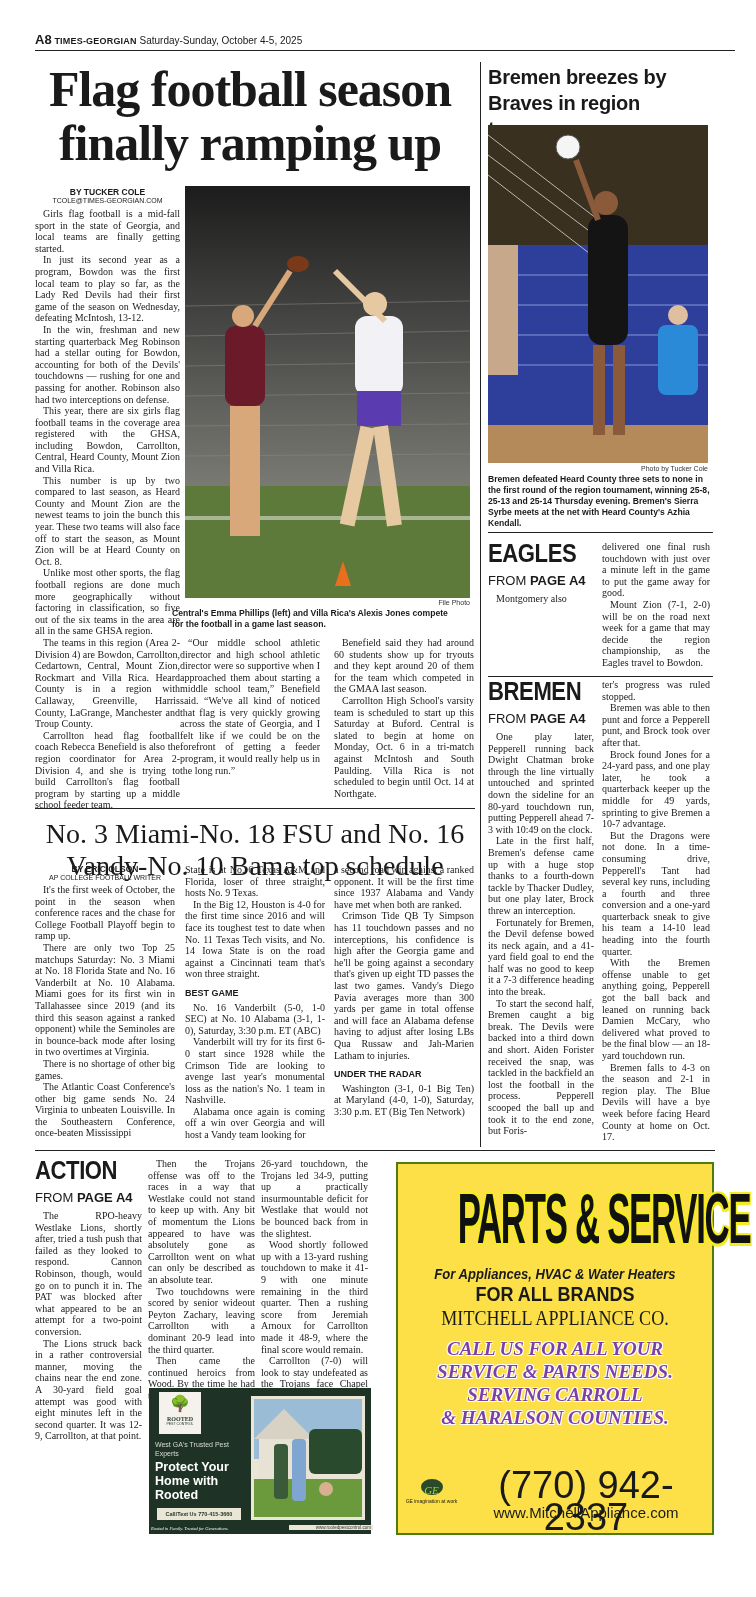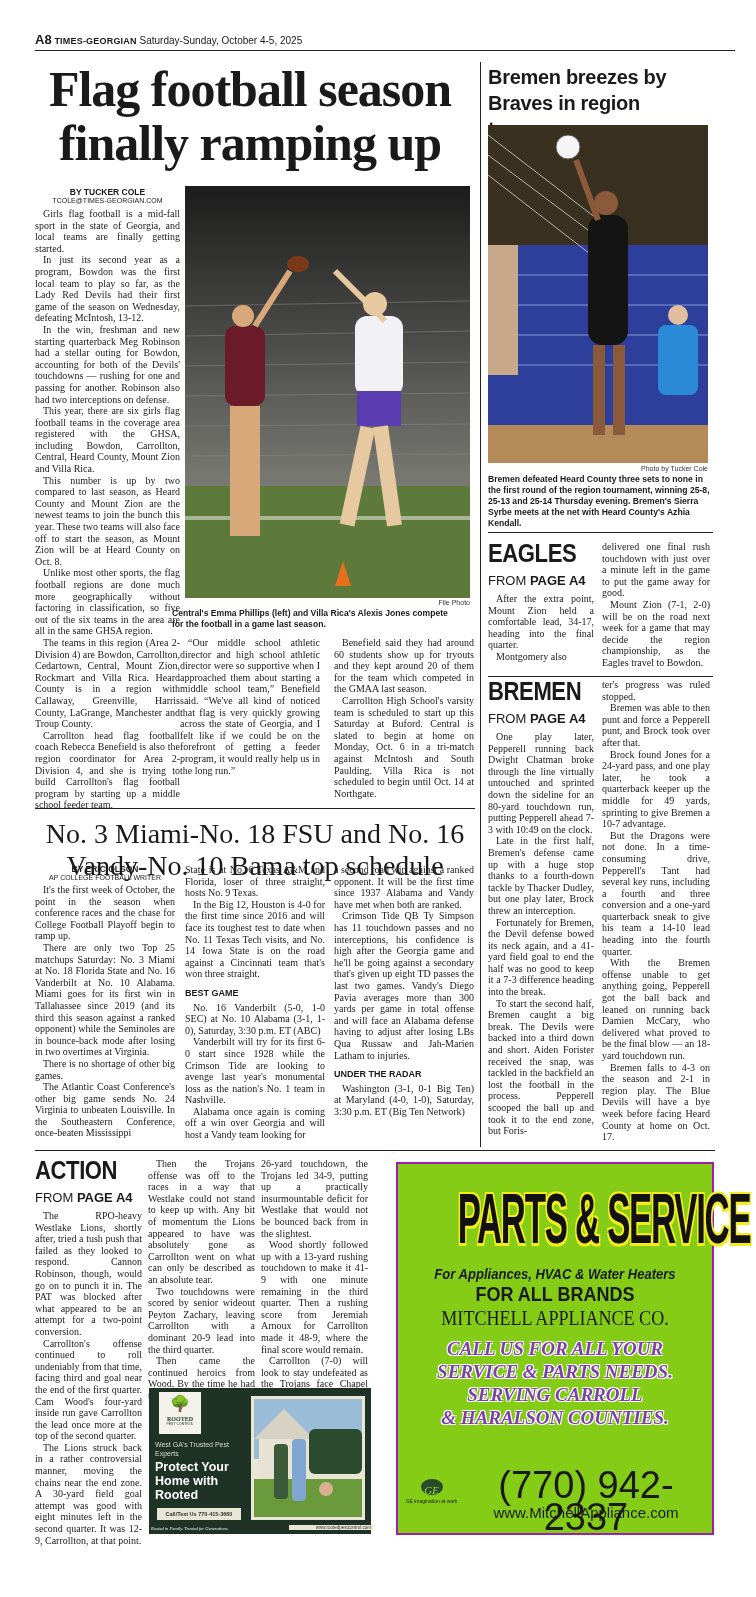--- a/index.html
+++ b/index.html
@@ -19,21 +19,21 @@
   .cutline { font-family:"Liberation Sans", sans-serif; font-weight:bold; font-size:8.6px; line-height:11px; }
   .rule { background:#222; height:1px; }
   .vrule { background:#222; width:1px; }
   .hed2 { left:30px; top:818px; width:450px; text-align:center; font-family:"Liberation Serif", serif; font-size:28px; line-height:32px; }
   .jump { font-family:"Liberation Sans", sans-serif; font-weight:bold; font-size:26px; letter-spacing:-0.5px; transform:scaleX(0.85); transform-origin:left; }
   .from { font-family:"Liberation Sans", sans-serif; font-size:13px; }
   .from b { font-weight:bold; }
   .subhead { font-family:"Liberation Sans", sans-serif; font-weight:bold; font-size:9px; margin:8px 0 2px 0; }
   .side-hed { font-family:"Liberation Sans", sans-serif; font-weight:bold; font-size:20px; line-height:26px; letter-spacing:-0.3px; }
   .ad-rooted { background:#1e3226; color:#fff; font-family:"Liberation Sans", sans-serif; }
-  .ad-mitchell { background:#84cc16; border:2px solid #a21caf; font-family:"Liberation Sans", sans-serif; text-align:center; }
+  .ad-mitchell { background:#fde047; border:2px solid #4d7c0f; font-family:"Liberation Sans", sans-serif; text-align:center; }
 </style>
 </head>
 <body>
 
 <div class="abs folio">
   <span class="pg">A8</span>
   <span class="pub">TIMES-GEORGIAN</span>
   <span>Saturday-Sunday, October 4-5, 2025</span>
 </div>
 
@@ -169,21 +169,20 @@
 <div class="abs rule" style="left:488px;top:532px;width:225px;"></div>
 
 <div class="abs" style="left:488px;top:538px;width:110px;">
   <div class="jump">EAGLES</div>
   <div class="from" style="margin-top:4px;">
     <span>FROM</span>
     <b>PAGE A4</b>
   </div>
 </div>
 <div class="abs col" style="left:488px;top:593px;width:106px;">
-  <p>After the extra point, Mount Zion held a comfortable lead, 34-17, heading into the final quarter.</p>
   <p>Montgomery also</p>
 </div>
 <div class="abs col" style="left:602px;top:541px;width:108px;">
   <p style="text-indent:0">delivered one final rush touchdown with just over a minute left in the game to put the game away for good.</p>
   <p>Mount Zion (7-1, 2-0) will be on the road next week for a game that may decide the region championship, as the Eagles travel to Bowdon.</p>
 </div>
 
 <div class="abs rule" style="left:488px;top:676px;width:225px;"></div>
 
 <div class="abs" style="left:488px;top:676px;width:110px;">
@@ -212,21 +211,20 @@
 
 <div class="abs" style="left:35px;top:1155px;width:110px;">
   <div class="jump">ACTION</div>
   <div class="from" style="margin-top:4px;">
     <span>FROM</span>
     <b>PAGE A4</b>
   </div>
 </div>
 <div class="abs col" style="left:35px;top:1210px;width:107px;">
   <p>The RPO-heavy Westlake Lions, shortly after, tried a tush push that failed as they looked to respond. Cannon Robinson, though, would go on to punch it in. The PAT was blocked after what appeared to be an attempt for a two-point conversion.</p>
-  <p>Carrollton's offense continued to roll undeniably from that time, facing third and goal near the end of the first quarter. Cam Wood's four-yard inside run gave Carrollton the lead once more at the top of the second quarter.</p>
   <p>The Lions struck back in a rather controversial manner, moving the chains near the end zone. A 30-yard field goal attempt was good with eight minutes left in the second quarter. It was 12-9, Carrollton, at that point.</p>
 </div>
 <div class="abs col" style="left:148px;top:1158px;width:107px;">
   <p>Then the Trojans offense was off to the races in a way that Westlake could not stand to keep up with. Any bit of momentum the Lions appeared to have was absolutely gone as Carrollton went on what can only be described as an absolute tear.</p>
   <p>Two touchdowns were scored by senior wideout Peyton Zachary, leaving Carrollton with a dominant 20-9 lead into the third quarter.</p>
   <p>Then came the continued heroics from Wood. By the time he had taken it in for the</p>
 </div>
 <div class="abs col" style="left:261px;top:1158px;width:107px;">
   <p style="text-indent:0">26-yard touchdown, the Trojans led 34-9, putting up a practically insurmountable deficit for Westlake that would not be bounced back from in the slightest.</p>
   <p>Wood shortly followed up with a 13-yard rushing touchdown to make it 41-9 with one minute remaining in the third quarter. Then a rushing score from Jeremiah Arnoux for Carrollton made it 48-9, where the final score would remain.</p>

